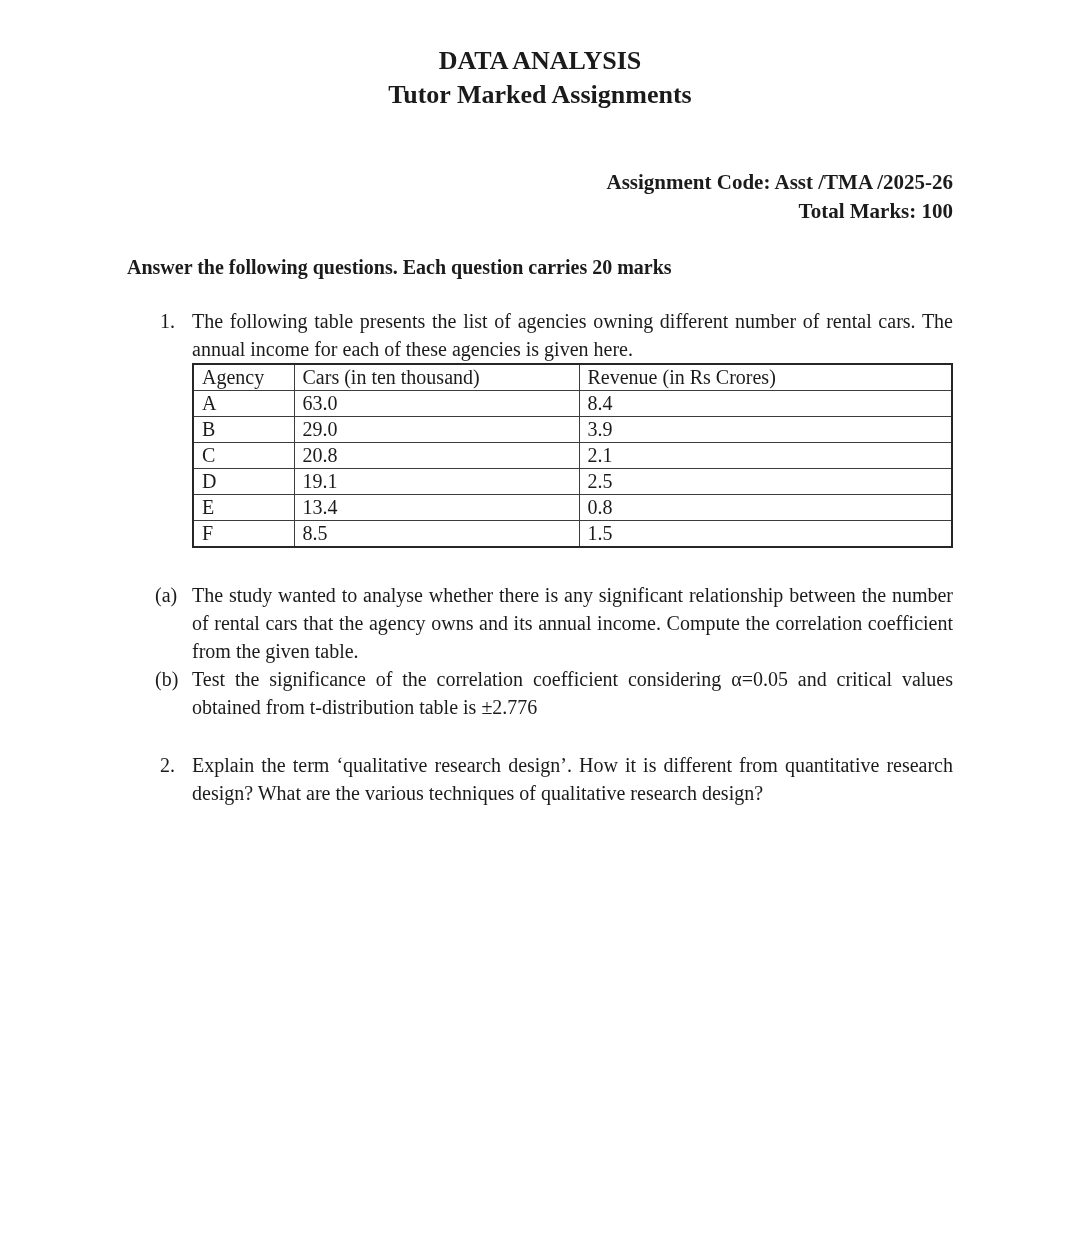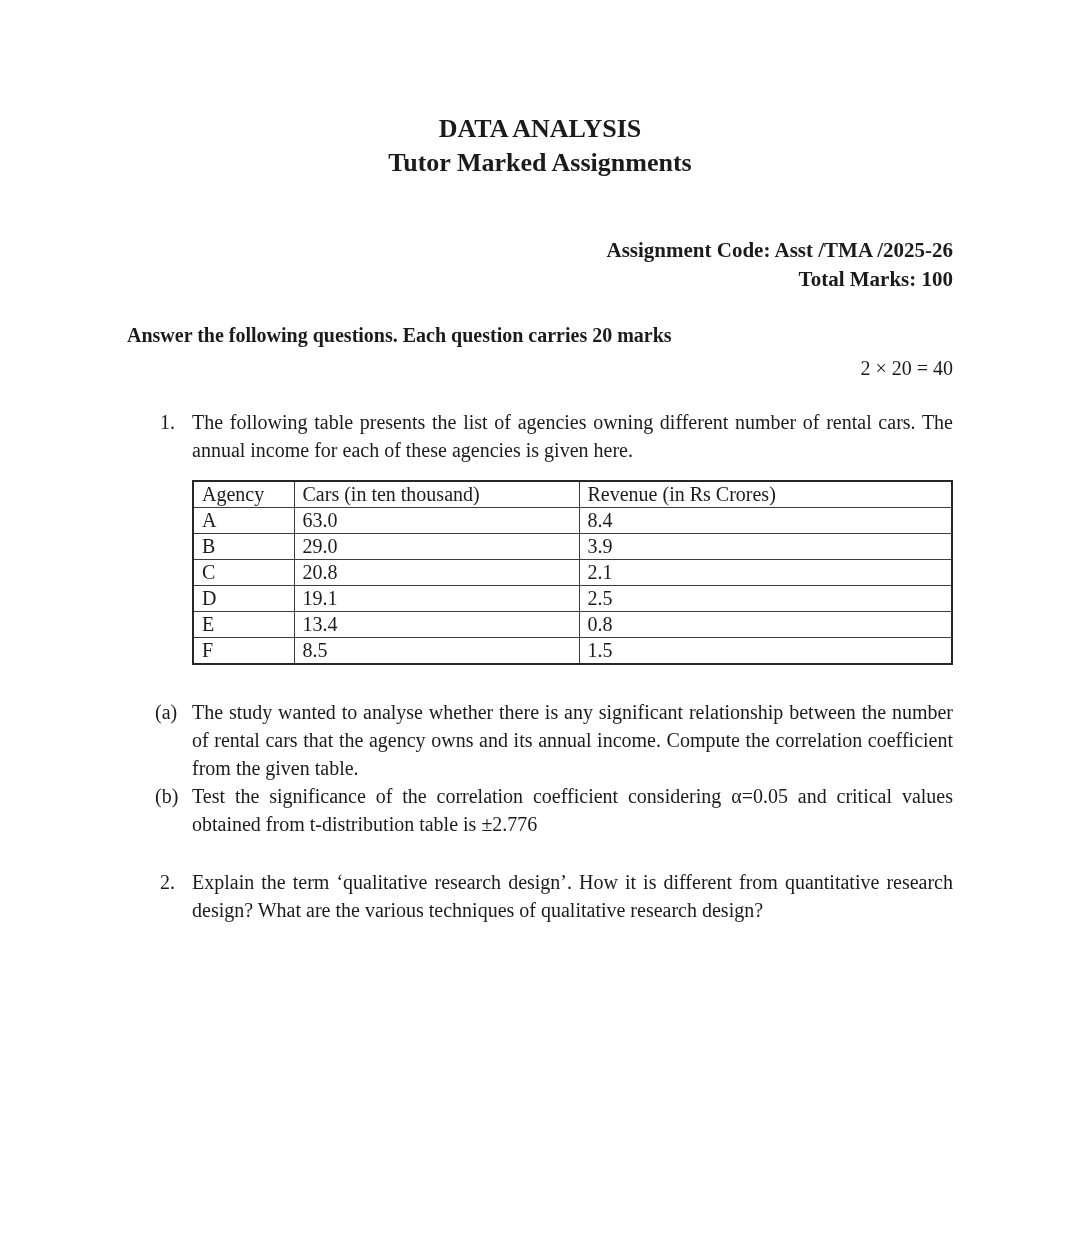--- a/index.html
+++ b/index.html
@@ -10,21 +10,21 @@
   body {
     width: 1080px;
     height: 1234px;
     font-family: "Liberation Serif", serif;
     color: #1b1b1b;
     overflow: hidden;
   }
   .content {
     width: 826px;
     margin-left: 127px;
-    padding-top: 112px;
+    padding-top: 44px;
     box-sizing: content-box;
   }
   .doc-title {
     text-align: center;
     font-weight: bold;
     font-size: 26px;
     line-height: 34px;
   }
   .meta-block {
     margin-top: 56px;
@@ -65,21 +65,21 @@
     left: 33px;
     top: 0;
   }
   .q-text {
     margin: 0;
     text-align: justify;
   }
   table.data-table {
     border-collapse: collapse;
     width: 761px;
-    margin-top: 16px;
+    margin-top: 0;
     table-layout: fixed;
   }
   table.data-table, table.data-table th, table.data-table td {
     border: 1px solid #3c3c3c;
   }
   table.data-table {
     border: 2px solid #262626;
   }
   table.data-table th, table.data-table td {
     font-weight: normal;
@@ -120,21 +120,20 @@
   </div>
 
   <div class="meta-block">
     <div>Assignment Code: Asst /TMA /2025-26</div>
     <div>Total Marks: 100</div>
   </div>
 
 
   <div class="instruction">Answer the following questions. Each question carries 20 marks</div>
 
-  <div class="marks-formula">2 × 20 = 40</div>
 
   <div class="q-item q1">
     <span class="q-num">1.</span>
     <p class="q-text">The following table presents the list of agencies owning different number of rental cars. The annual income for each of these agencies is given here.</p>
 
     <table class="data-table">
       <colgroup>
           <col class="c1">
           <col class="c2">
           <col class="c3">

